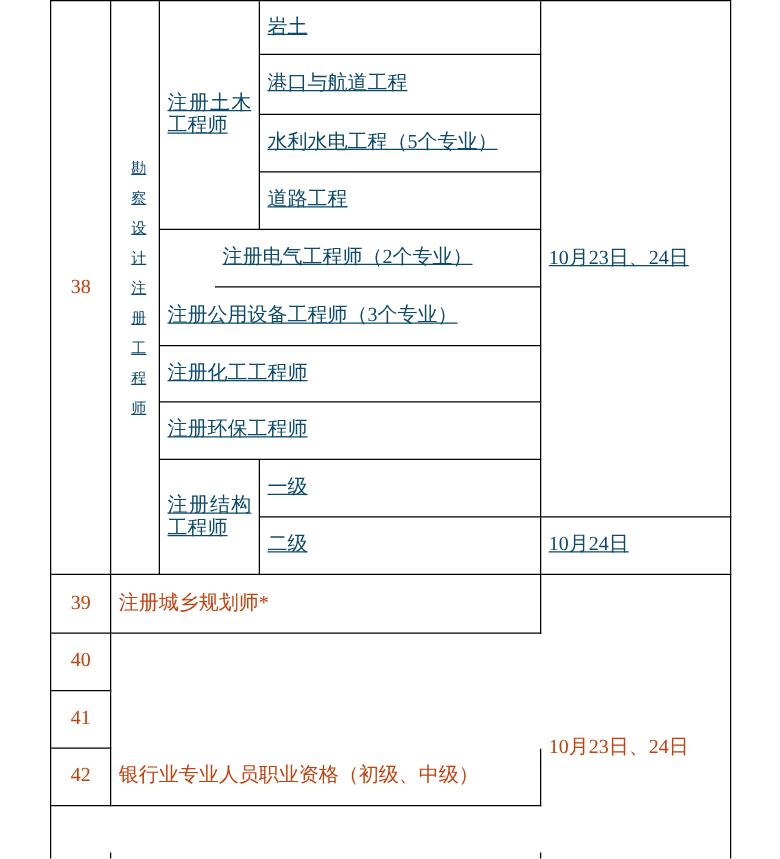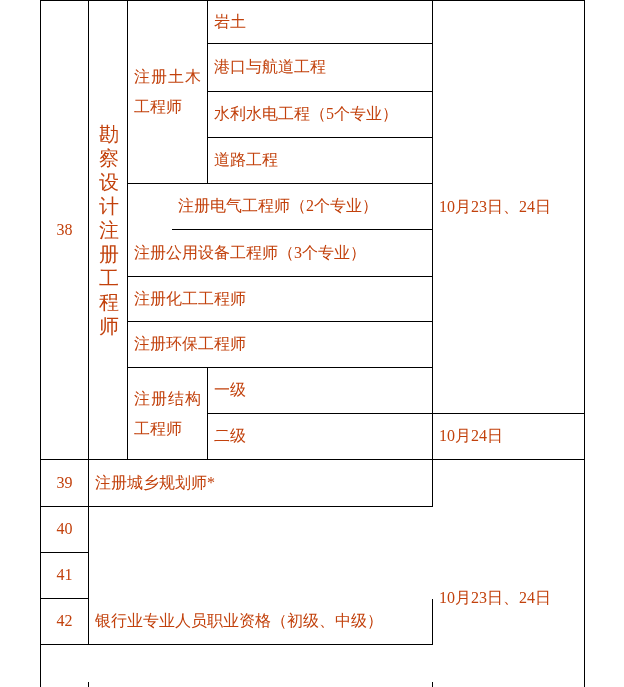--- a/index.html
+++ b/index.html
@@ -14,27 +14,27 @@
     grid-template-rows:43px 48px 46px 46px 46px 47px 45px 46px 46px 46px 47px 46px 46px 46px 37px 1fr;
     border-top:1.5px solid #000;border-left:1.5px solid #000;
   }
   .cell{
     box-sizing:border-box;border-right:1.5px solid #000;border-bottom:1.5px solid #000;
     display:flex;align-items:center;font-size:16px;line-height:1.3;
     padding:0 6px;overflow:hidden;
   }
   .nb{border-bottom:none;}
   .center{justify-content:center;padding:0;}
-  .accent{color:#c2410c;}
+  .accent{color:#0c4a6e;text-decoration:underline;}
   .dark{color:#c2410c;}
-  .wrapjust{flex:1;text-align:justify;text-justify:inter-character;line-height:30px;word-break:break-all;}
+  .wrapjust{flex:1;text-align:justify;text-justify:inter-character;line-height:18px;word-break:break-all;}
   .vert{justify-content:center;padding:0;}
   .vert .vtxt{
     width:18px;text-align:right;word-break:break-all;line-break:anywhere;
-    font-size:20px;line-height:24px;
+    font-size:12px;line-height:24px;
   }
   .datebottom{align-items:flex-start;padding-top:128px;}
   
   .c1{grid-column:1;} .c2{grid-column:2;} .c3{grid-column:3;} .c4{grid-column:4;} .c5{grid-column:5;}
   .c34{grid-column:3 / span 2;} .c234{grid-column:2 / span 3;}
   .r1{grid-row:1;} .r2{grid-row:2;} .r3{grid-row:3;} .r4{grid-row:4;} .r5{grid-row:5;margin-left:44px;}
   .r6{grid-row:6;} .r7{grid-row:7;} .r8{grid-row:8;} .r9{grid-row:9;} .r10{grid-row:10;}
   .r11{grid-row:11;} .r12{grid-row:12;} .r13{grid-row:13;} .r14{grid-row:14;} .r15{grid-row:15;} .r16{grid-row:16;}
   .rs1-10{grid-row:1 / span 10;} .rs1-4{grid-row:1 / span 4;} .rs9-10{grid-row:9 / span 2;}
   .rs1-9{grid-row:1 / span 9;} .rs11-16{grid-row:11 / span 6;}

